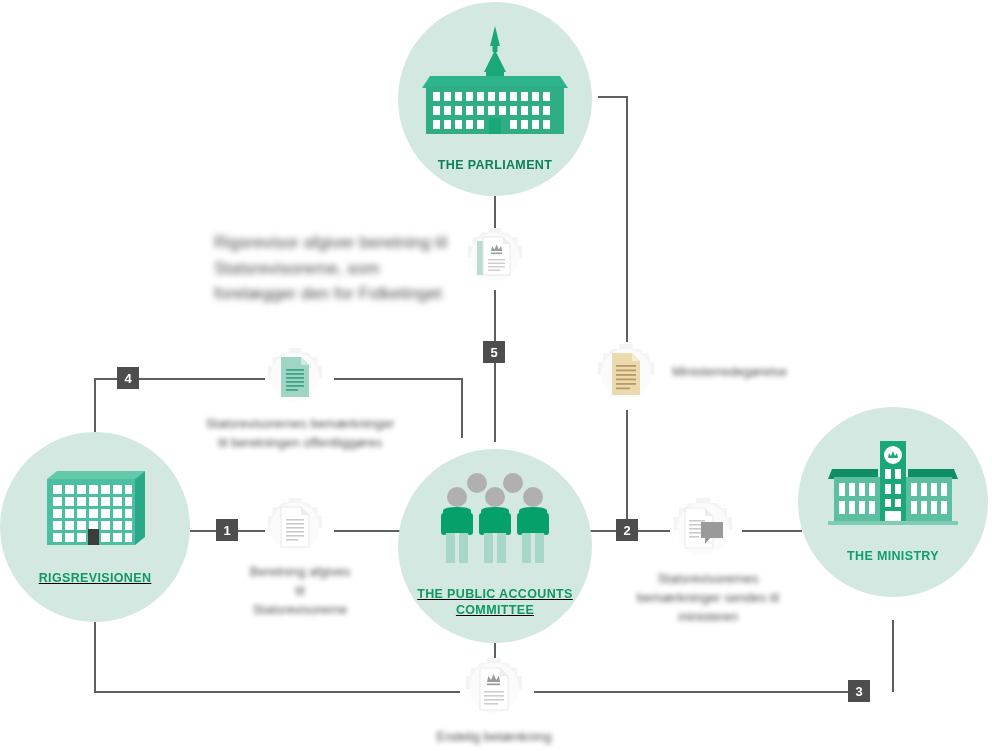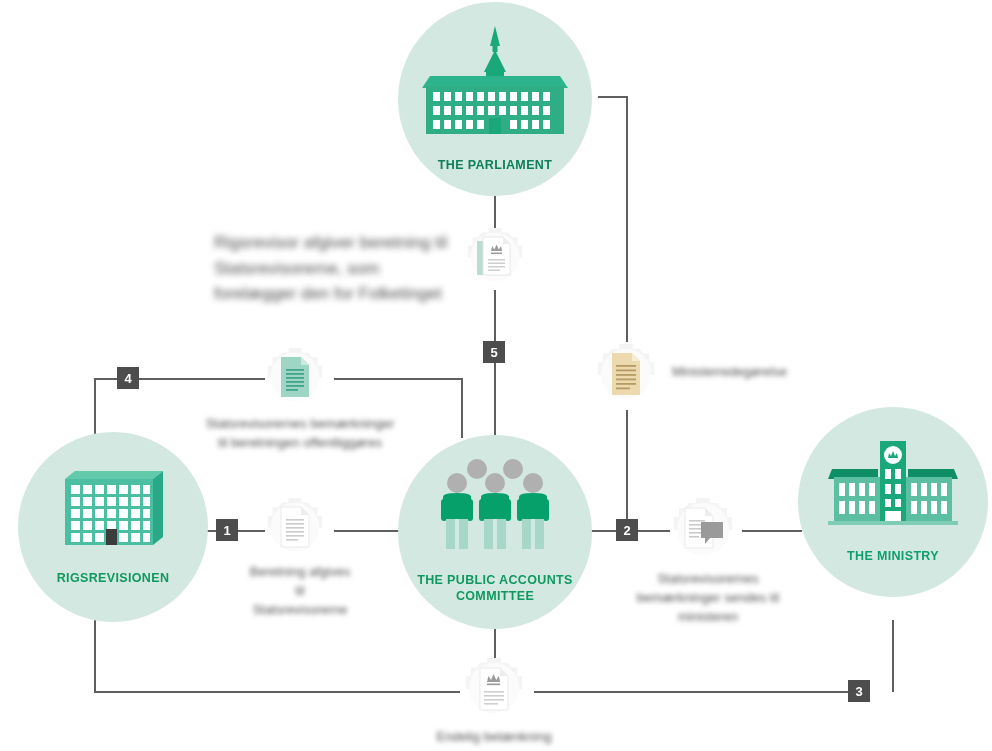--- a/index.html
+++ b/index.html
@@ -161,21 +161,21 @@
           <rect x="101" y="96" width="7" height="9"></rect>
             <rect x="112" y="96" width="7" height="9"></rect>
           <rect x="123" y="96" width="7" height="9"></rect>
         </g>
         <rect x="69" y="94" width="12" height="16" fill="#1aa87a"></rect>
       </svg>
     </div>
     <div class="caption">THE PARLIAMENT</div>
   </div>
 
-  <div class="node rigsrevisionen" style="left:18px;top:432px;width:190px;height:190px;">
+  <div class="node rigsrevisionen" style="left:0px;top:432px;width:190px;height:190px;text-decoration:underline;">
     <div class="art">
       <svg width="112" height="82" viewBox="0 0 112 82" aria-hidden="true">
         <polygon points="8,12 96,12 106,4 18,4" fill="#63c9ab"></polygon>
         <polygon points="96,12 96,78 106,70 106,4" fill="#2aa989"></polygon>
         <rect x="8" y="12" width="88" height="66" fill="#4cbfa2"></rect>
         <g fill="#ffffff">
           <rect x="14" y="18" width="9" height="9"></rect>
             <rect x="26" y="18" width="9" height="9"></rect>
           <rect x="38" y="18" width="9" height="9"></rect>
             <rect x="50" y="18" width="9" height="9"></rect>
@@ -209,21 +209,21 @@
           <rect x="62" y="66" width="9" height="9"></rect>
             <rect x="74" y="66" width="9" height="9"></rect>
           <rect x="86" y="66" width="7" height="9"></rect>
         </g>
         <rect x="49" y="62" width="11" height="16" fill="#3c3c3c"></rect>
       </svg>
     </div>
     <div class="caption">RIGSREVISIONEN</div>
   </div>
 
-  <div class="node pac" style="left:398px;top:435px;width:194px;height:194px;">
+  <div class="node pac" style="left:398px;top:449px;width:194px;height:194px;text-decoration:underline;">
     <div class="art">
       <svg width="120" height="92" viewBox="0 0 120 92" aria-hidden="true">
 
         <circle cx="42" cy="10" r="10" fill="#b0b0b0"></circle>
         <circle cx="78" cy="10" r="10" fill="#b0b0b0"></circle>
 
         <circle cx="22" cy="24" r="10" fill="#b0b0b0"></circle>
         <path d="M8,38 q0,-4 14,-4 q14,0 14,4 l0,22 l-28,0 z" fill="#06a06a"></path>
         <rect x="6" y="40" width="6" height="22" rx="3" fill="#06a06a"></rect>
         <rect x="32" y="40" width="6" height="22" rx="3" fill="#06a06a"></rect>

